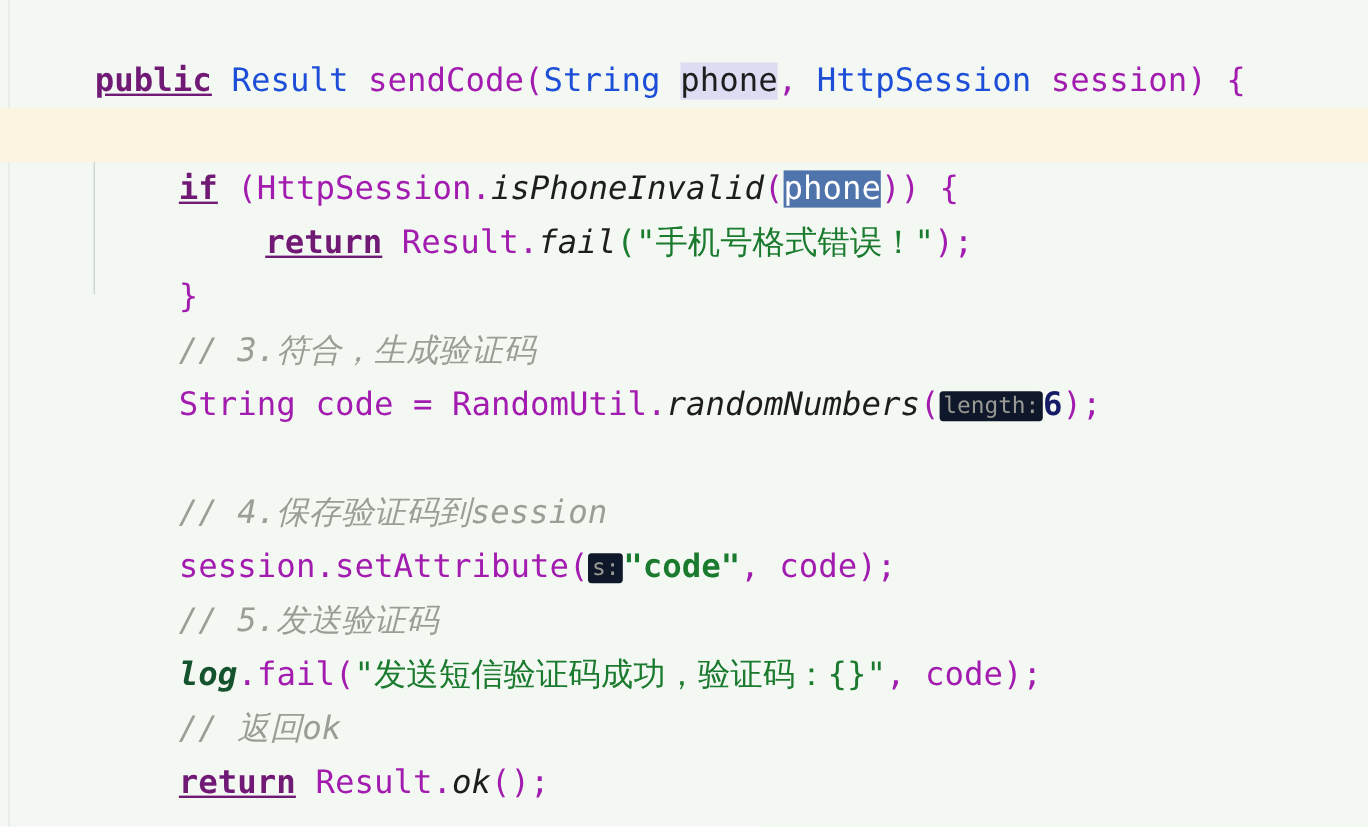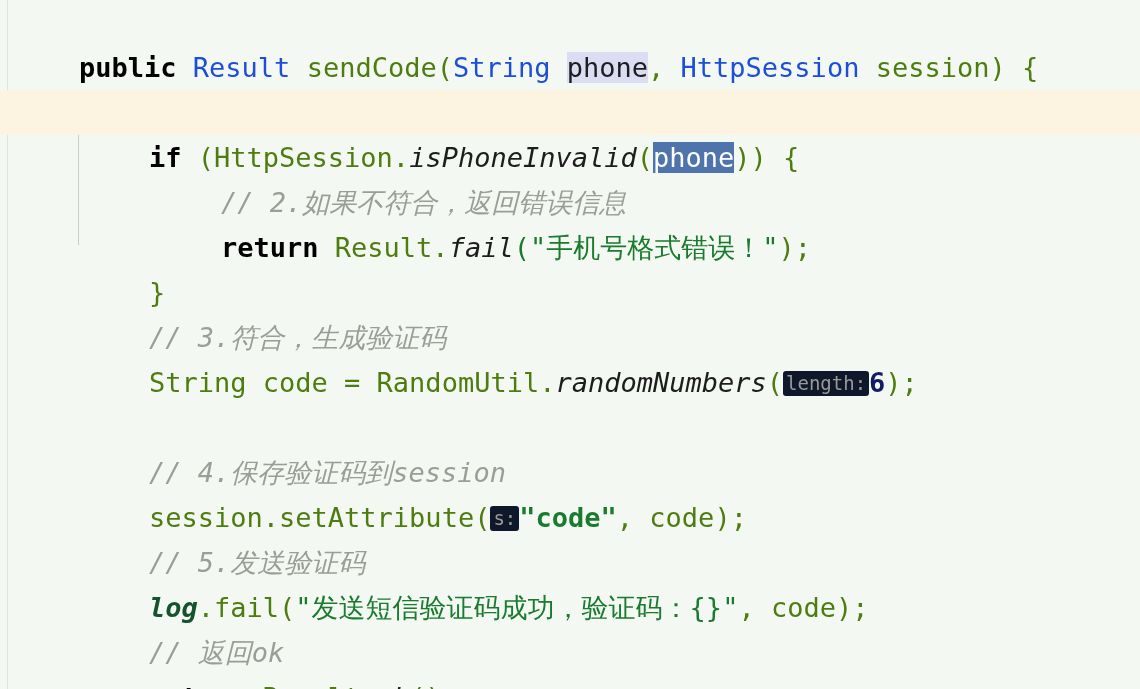--- a/index.html
+++ b/index.html
@@ -46,22 +46,22 @@
 
   .line {
     position: relative;
     height: 45px;
     white-space: pre;
     padding-left: 14px;
     box-sizing: border-box;
   }
 
   
-  .kw      { color: #000000; font-weight: bold; }            
-  .plain   { color: #4d7c0f; }
+  .kw      { color: #701a75; font-weight: bold; text-decoration: underline; }            
+  .plain   { color: #a21caf; }
   .type    { color: #1d4ed8; }
   .method  { color: #1d1d1d; font-style: italic; }           
   .field   { color: #14532d; font-style: italic; font-weight: bold; } 
   .str     { color: #1a7a2e; font-weight: bold; }            
   .strcn   { color: #1a7a2e; }                               
   .num     { color: #151b64; font-weight: bold; }            
   .cmt     { color: #9a9e97; font-style: italic; }           
 
   
   .hint {
@@ -111,23 +111,20 @@
   </div>
 
   <div class="line" style="padding-left:84px;">
     <span class="cmt">// 1.校验手机号</span>
   </div>
 
   <div class="line line-highlight" style="padding-left:84px;">
     <span class="kw">if</span><span class="plain"> (HttpSession.</span><span class="method">isPhoneInvalid</span><span class="plain">(</span><span class="selection">phone</span><span class="plain">)) {</span>
   </div>
 
-  <div class="line" style="padding-left:156px;">
-    <span class="cmt">// 2.如果不符合，返回错误信息</span>
-  </div>
 
   <div class="line" style="padding-left:156px;">
     <span class="kw">return</span><span class="plain"> Result.</span><span class="method">fail</span><span class="strcn">("</span><span class="strcn">手机号格式错误！</span><span class="strcn">"</span><span class="plain">);</span>
   </div>
 
   <div class="line" style="padding-left:84px;">
     <span class="plain">}</span>
   </div>
 
   <div class="line" style="padding-left:84px;">

